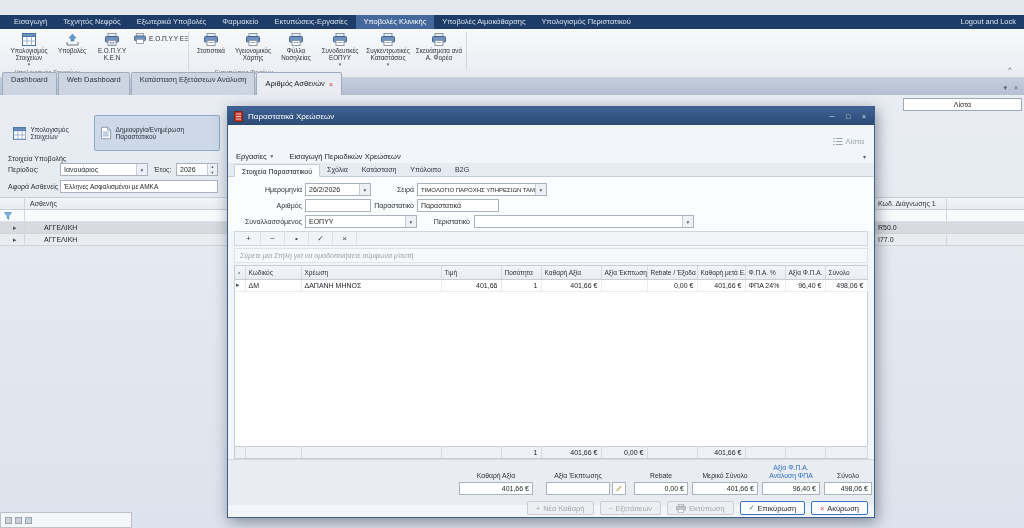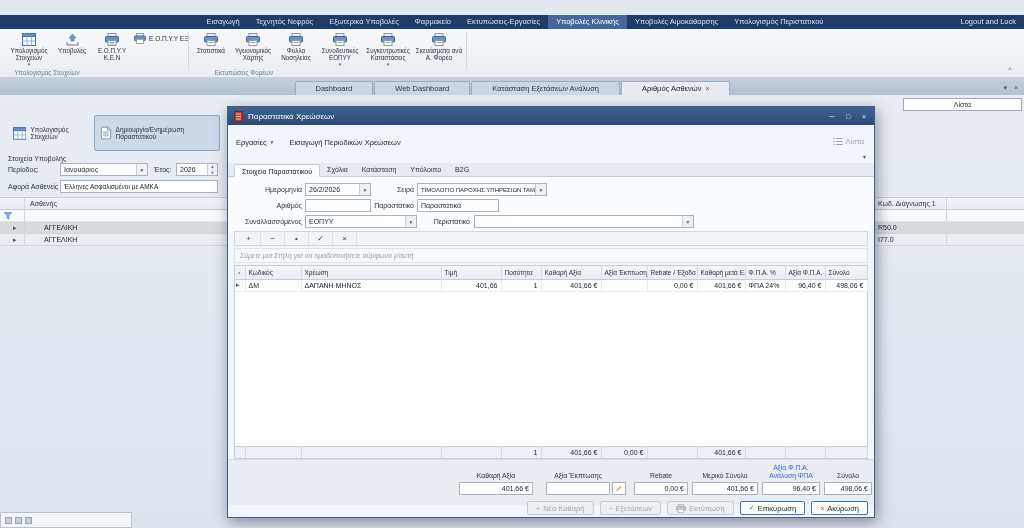--- a/index.html
+++ b/index.html
@@ -1,39 +1,39 @@
 <!DOCTYPE html>
 <html><head>
 <meta charset="utf-8">
 <style>
   * { margin:0; padding:0; box-sizing:border-box; }
   html,body { width:1024px; height:528px; }
   body { position:relative; overflow:hidden; font-family:"Liberation Sans",sans-serif; background:#e3e8ef; }
-  .a { position:absolute;justify-content:center; }
+  .a { position:absolute; }
 
   
   .titlebar { left:0; top:0; width:1024px; height:15px; background:#1d3c68; display:flex; align-items:center; justify-content:center; color:#eef3fa; font-size:8px;margin-top:16px; }
   .appicon { position:absolute; left:4px; top:3px; }
   .menubar { left:0; top:15px; width:1024px; height:14px; background:#1d3c68; display:flex; align-items:stretch; padding-left:6px; }
   .mitem { padding:0 8px; font-size:7.5px; line-height:14px; color:#d9e2ef; white-space:nowrap; }
   .mitem.active { background:#44689c; color:#fff; }
   .logout { position:absolute; right:8px; top:15px; line-height:14px; font-size:7.5px; color:#d9e2ef; }
 
   
   .ribbon { left:0; top:29px; width:1024px; height:49px; background:linear-gradient(#f7f8fa,#e9edf2); border-bottom:1px solid #c9d0d9; }
   .rbtn { position:absolute; top:2px; height:38px; display:flex; flex-direction:column; align-items:center; gap:1px; font-size:6.3px; line-height:1.12; text-align:center; color:#2b3139; padding-top:2px; border-radius:2px; }
   .rhor { position:absolute; display:flex; align-items:center; gap:3px; font-size:6.5px; color:#2b3139; white-space:nowrap; }
   .rsep { position:absolute; top:3px; height:38px; width:1px; background:#d2d8e0; }
   .rlabel { position:absolute; top:40px; height:8px; font-size:6.3px; color:#6e7887; text-align:center; line-height:8px; white-space:nowrap; }
   .chev { position:absolute; right:8px; top:36px; width:12px; height:10px; text-align:center; line-height:9px; font-size:7px; color:#5a6575; }
   .ddg { font-size:5px; color:#57606c; line-height:4px; }
 
   
   .tabstrip { left:0; top:78px; width:1024px; height:17px; background:linear-gradient(#c3cedd,#b3c0d2); display:flex; align-items:flex-end; padding-left:2px; }
-  .dtab { height:14px; line-height:14px; padding:0 20px; font-size:7.5px; color:#2e3640; background:#ccd5e1; border:1px solid #9facbd; border-bottom:none; margin-right:1px; border-radius:2px 2px 0 0; white-space:nowrap; }
+  .dtab { height:23px; line-height:14px; padding:0 8px; font-size:7.5px; color:#2e3640; background:#ccd5e1; border:1px solid #9facbd; border-bottom:none; margin-right:1px; border-radius:2px 2px 0 0; white-space:nowrap; }
   .dtab.active { background:#e9edf3; color:#16191d; display:flex; align-items:center; gap:4px; }
   .tclose { color:#b03a30; font-size:7px; line-height:1; }
   .tabctrl { position:absolute; right:6px; top:84px; display:flex; gap:7px; font-size:7px; color:#4e5a68; }
 
   
   .main { left:0; top:95px; width:1024px; height:433px; background:linear-gradient(#e9edf3,#dde3ec); }
   .btn-lista { position:absolute; left:903px; top:3px; width:119px; height:13px; background:#fff; border:1px solid #9fa9b6; font-size:7px; color:#23272d; display:flex; align-items:center; justify-content:center; }
   .tbtn { position:absolute; display:flex; align-items:center; gap:4px; padding:0 5px; font-size:6.5px; line-height:1.15; color:#2b3139; border-radius:2px; }
   .tbtn.pressed { background:#cdd9e8; border:1px solid #8fa9c8; }
   .flabel { position:absolute; font-size:7px; color:#2b3036; line-height:13px; white-space:nowrap; }
@@ -51,21 +51,21 @@
   .prow span { position:absolute; line-height:12px; white-space:nowrap; }
   .blw { position:absolute; left:0; top:417px; width:132px; height:16px; background:#f4f6f8; border:1px solid #b9c1cb; display:flex; align-items:center; gap:3px; padding:0 4px; }
   .blw i { width:7px; height:7px; background:#c8d0da; border:1px solid #9aa5b2; }
 
   
   .dlg { left:227px; top:106px; width:648px; height:412px; background:#f2f5f9; border:1px solid #3f5f8e; box-shadow:2px 4px 14px rgba(20,30,50,.45); }
   .dlg-t { position:absolute; left:0; top:0; width:646px; height:18px; background:linear-gradient(#3e6394,#2b4a76); display:flex; align-items:center; color:#fff; font-size:8px; padding-left:6px; gap:5px; }
   .wins { position:absolute; right:2px; top:0; height:18px; display:flex; }
   .wbtn { width:16px; height:18px; display:flex; align-items:center; justify-content:center; font-size:7px; color:#dfe7f1; }
   .dl-lista { position:absolute; right:10px; top:28px; height:12px; display:flex; align-items:center; gap:3px; font-size:7.5px; color:#9aa2ac; }
-  .dmenu { position:absolute; left:0; top:28px; width:646px; height:14px; display:flex; align-items:center; padding-left:8px; gap:4px; font-size:7.5px; color:#22262c; }
+  .dmenu { position:absolute; left:0; top:42px; width:646px; height:14px; display:flex; align-items:center; padding-left:8px; gap:4px; font-size:7.5px; color:#22262c; }
   .dmenu .gap { width:8px; }
   .rdd { position:absolute; right:8px; top:46px; font-size:6px; color:#57606c; }
   .dtabs { position:absolute; left:0; top:56px; width:646px; height:14px; display:flex; align-items:flex-end; padding-left:6px; border-bottom:1px solid #c6cdd6; background:#e6ebf1; }
   .t2 { height:13px; line-height:13px; padding:0 7px; font-size:7px; color:#2c333b; white-space:nowrap; }
   .t2.active { background:#fbfcfd; border:1px solid #c6cdd6; border-bottom:1px solid #fbfcfd; color:#15181c; margin-bottom:-1px; border-radius:2px 2px 0 0; }
   .dform { position:absolute; left:0; top:70px; width:646px; height:54px; background:#fbfcfd; }
   .nav { position:absolute; left:6px; top:124px; width:634px; height:15px; background:#f1f3f6; border:1px solid #d2d7dd; display:flex; align-items:center; padding-left:2px; }
   .nav b { width:24px; height:12px; display:flex; align-items:center; justify-content:center; font-size:8px; font-weight:normal; color:#3e4650; border-right:1px solid #dde1e6; }
   .gpanel { position:absolute; left:6px; top:141px; width:634px; height:15px; background:#f6f8fa; border:1px solid #dfe3e8; display:flex; align-items:center; padding-left:5px; font-size:7px; font-style:italic; color:#9aa2ad; }
   .gwrap { position:absolute; left:6px; top:158px; width:634px; height:194px; background:#fff; border:1px solid #c7cdd5; }

